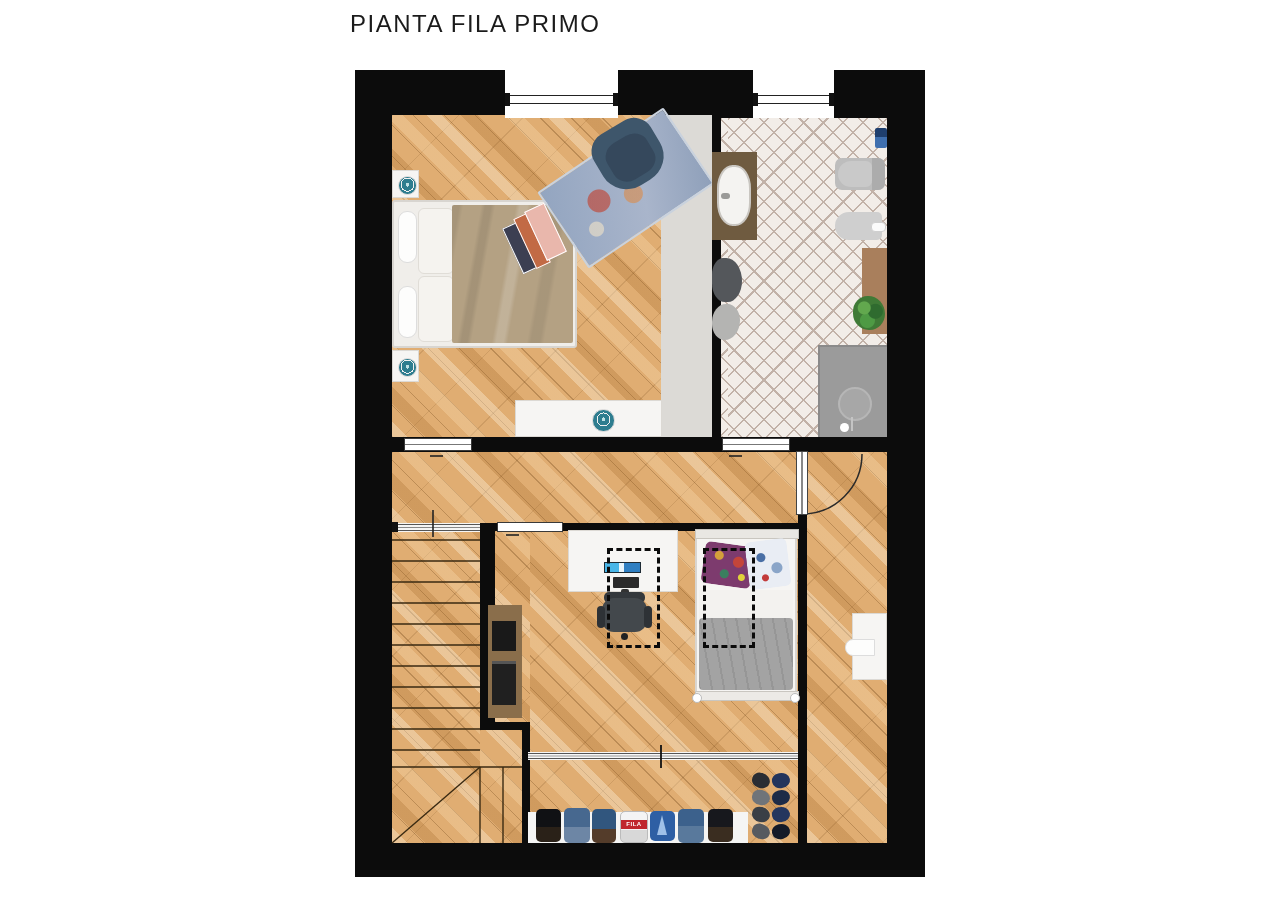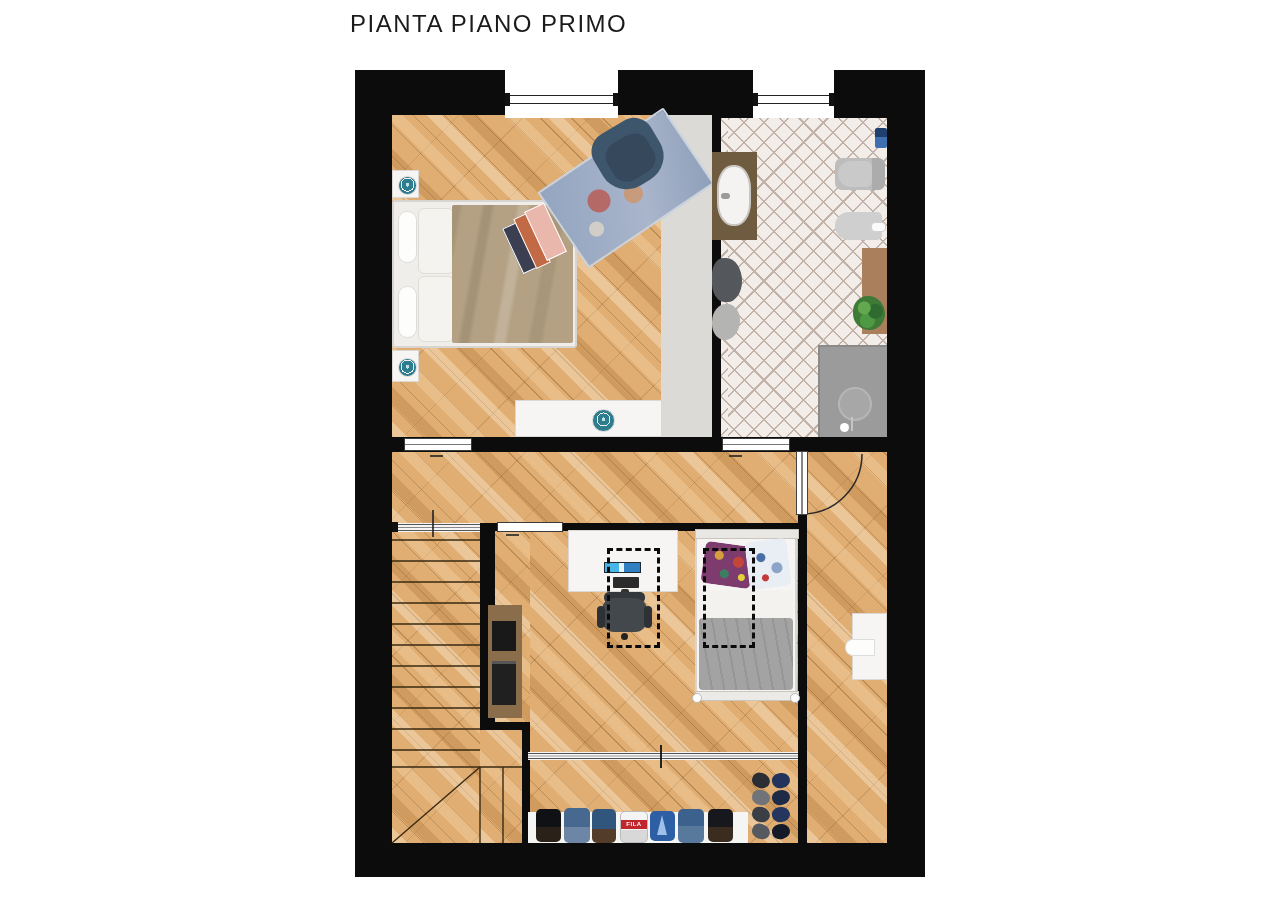--- a/index.html
+++ b/index.html
@@ -49,21 +49,21 @@
   .furn{z-index:4;}
   .boxlabel{position:absolute;left:0;right:0;top:8px;height:9px;background:var(--box-red,#c0272d);
             color:#fff;font-size:6px;line-height:9px;text-align:center;font-weight:bold;
             letter-spacing:.5px;overflow:hidden;}
 </style>
 </head>
 <body>
 
 <div class="page">
 
-  <div class="title">PIANTA PIANO PRIMO</div>
+  <div class="title">PIANTA FILA PRIMO</div>
 
   <div class="plan">
 
     <div class="abs wood" style="left:37px;top:45px;width:320px;height:322px;"></div>
     <div class="abs grayarea" style="left:306px;top:45px;width:51px;height:322px;z-index:2;"></div>
     <div class="abs tile" style="left:366px;top:48px;width:166px;height:319px;"></div>
     <div class="abs wood" style="left:37px;top:382px;width:406px;height:71px;"></div>
     <div class="abs wood" style="left:37px;top:453px;width:88px;height:320px;"></div>
     <div class="abs wood" style="left:125px;top:660px;width:42px;height:113px;"></div>
     <div class="abs wood" style="left:175px;top:461px;width:268px;height:312px;"></div>

